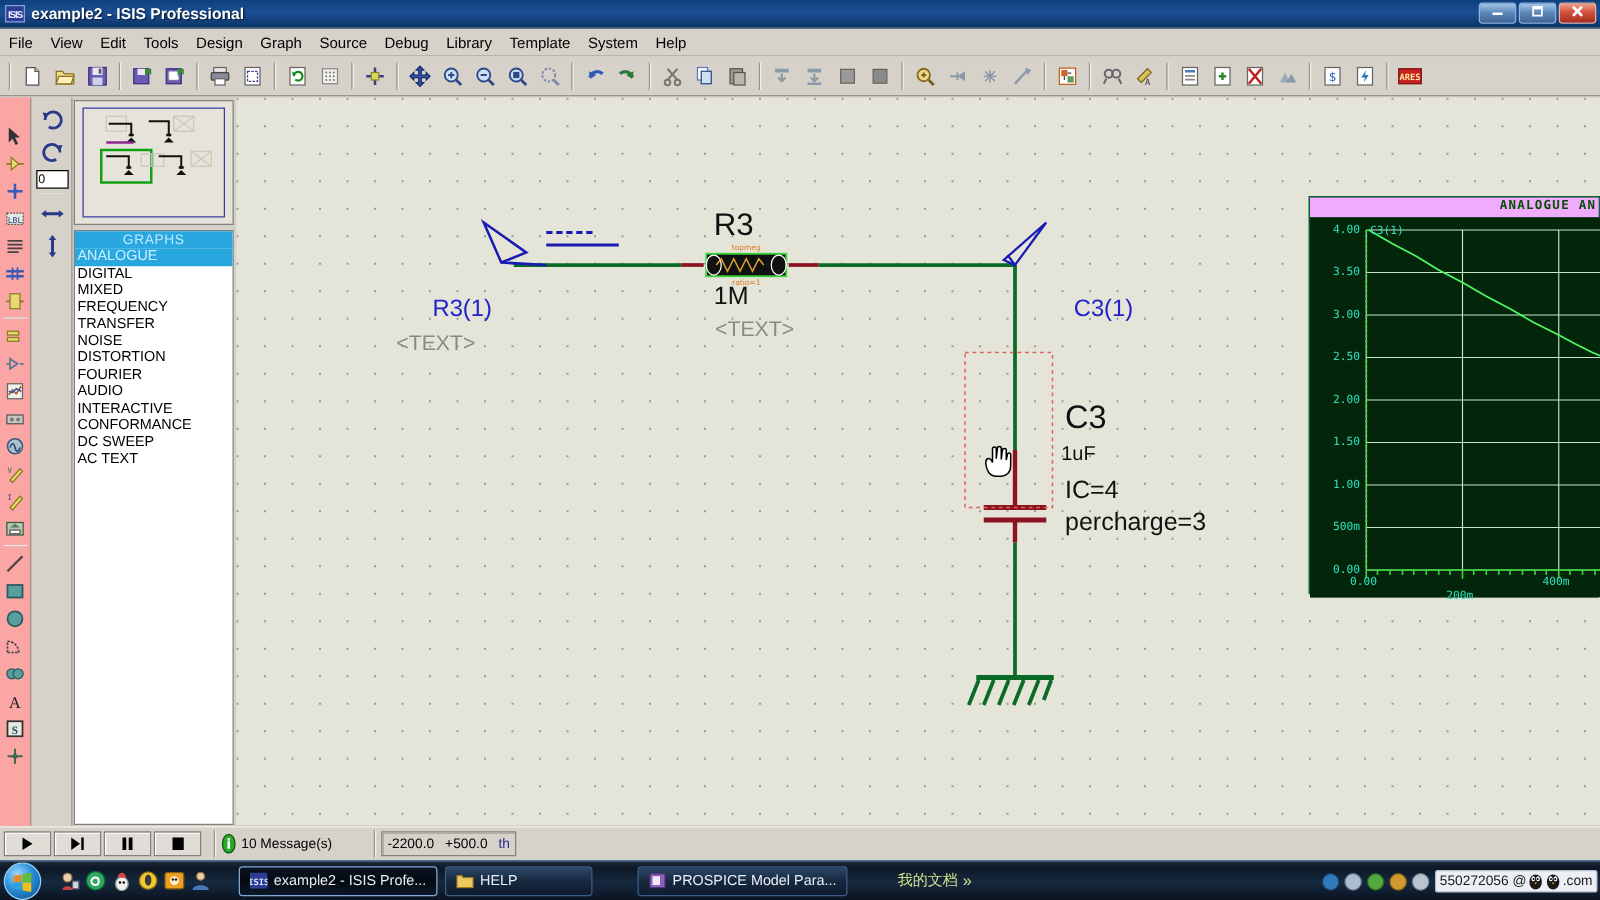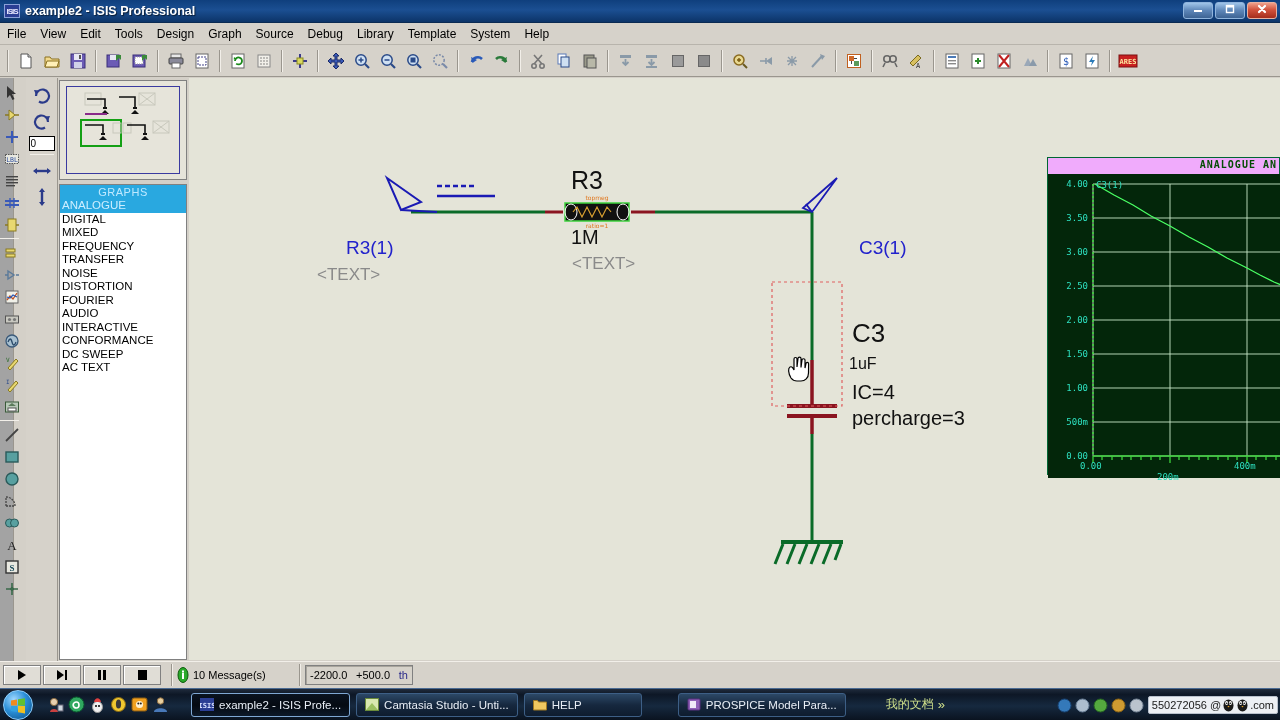--- a/index.html
+++ b/index.html
@@ -60,23 +60,23 @@
     border-bottom: 1px solid #9a968e; padding-left: 3px;
   }
   .tb-btn {
     width: 24px; height: 24px; margin: 0 1px;
     display: flex; align-items: center; justify-content: center;
   }
   .tb-sep { width: 2px; height: 22px; border-left: 1px solid #9a968e; border-right: 1px solid #f2efe9; margin: 0 4px; }
 
   
   .ltool {
-    position: absolute; left: 0; top: 78px; width: 14px; height: 596px;
-    background: #a3a3a3; border-right: 1px solid #9a968e;
-    padding-top: 4px;
+    position: absolute; left: 0; top: 78px; width: 25px; height: 596px;
+    background: #fca5a5; border-right: 1px solid #9a968e;
+    padding-top: 20px;
   }
   .lt-btn { width: 23px; height: 21px; display:flex; align-items:center; justify-content:center; margin: 0 auto 1px; }
   .lt-sep { width: 19px; height: 1px; background:#9a968e; margin: 3px auto; border-bottom: 1px solid #f2efe9; }
 
   
   .ltool2 {
     position: absolute; left: 26px; top: 78px; width: 32px; height: 596px;
     background: #d6d2ca; border-right: 1px solid #9a968e;
     padding-top: 4px;
   }
@@ -1003,29 +1003,20 @@
     <div class="tb-tasks" data-name="taskbar-task-list">
       <div class="tb-task active" data-name="taskbar-item-isis">
         <span class="task-ico" data-name="isis-icon">
           <svg width="14" height="13" viewBox="0 0 14 13">
               <rect width="14" height="13" fill="#2b3e94"></rect>
               <text x="7" y="10" font-size="7" fill="#d8e0ff" text-anchor="middle" font-family="monospace" font-weight="bold">ISIS</text>
             </svg>
         </span>
         <span data-name="taskbar-item-label">example2 - ISIS Profe...</span>
       </div>
-      <div class="tb-task" data-name="taskbar-item-camtasia">
-        <span class="task-ico" data-name="camtasia-icon">
-          <svg width="14" height="13" viewBox="0 0 14 13">
-              <rect x="0.5" y="0.5" width="13" height="12" fill="#d8e8b0" stroke="#6a8a3a"></rect>
-              <path d="M1 12l6-7 6 7z" fill="#9ac060"></path>
-            </svg>
-        </span>
-        <span data-name="taskbar-item-label">Camtasia Studio - Unti...</span>
-      </div>
       <div class="tb-task" style="min-width:118px;" data-name="taskbar-item-help">
         <span class="task-ico" data-name="folder-icon">
           <svg width="14" height="13" viewBox="0 0 14 13">
               <path d="M0.5 2.5h4l1 1.5h8v8h-13z" fill="#f0c860" stroke="#a07820"></path>
             </svg>
         </span>
         <span data-name="taskbar-item-label">HELP</span>
       </div>
       <div class="tb-task" style="margin-left:30px;" data-name="taskbar-item-prospice">
         <span class="task-ico" data-name="prospice-icon">

